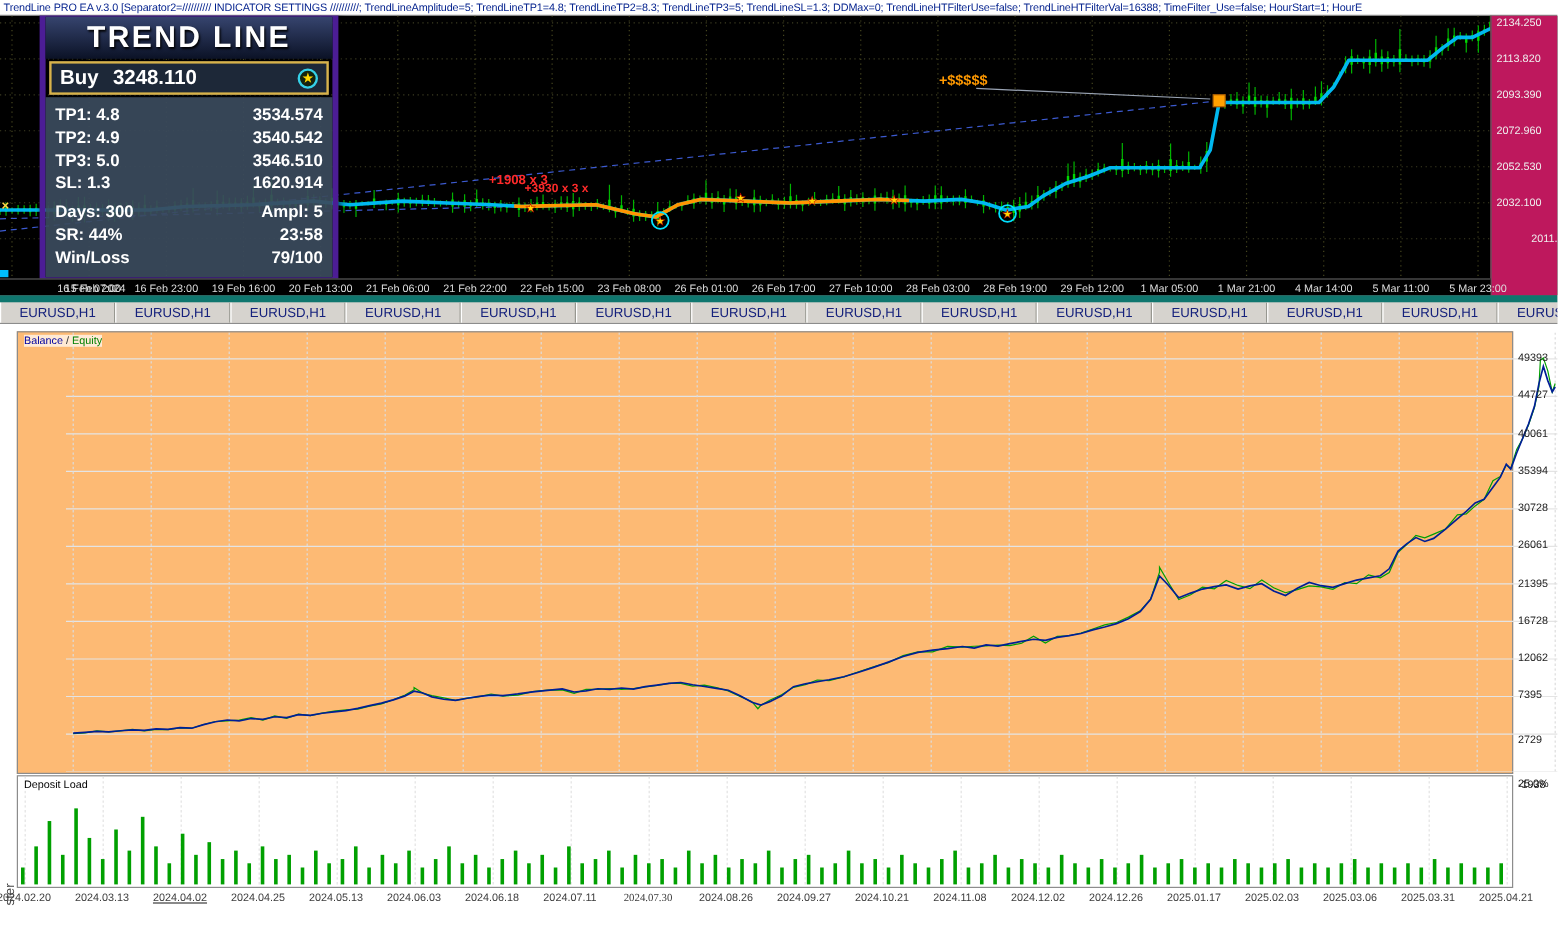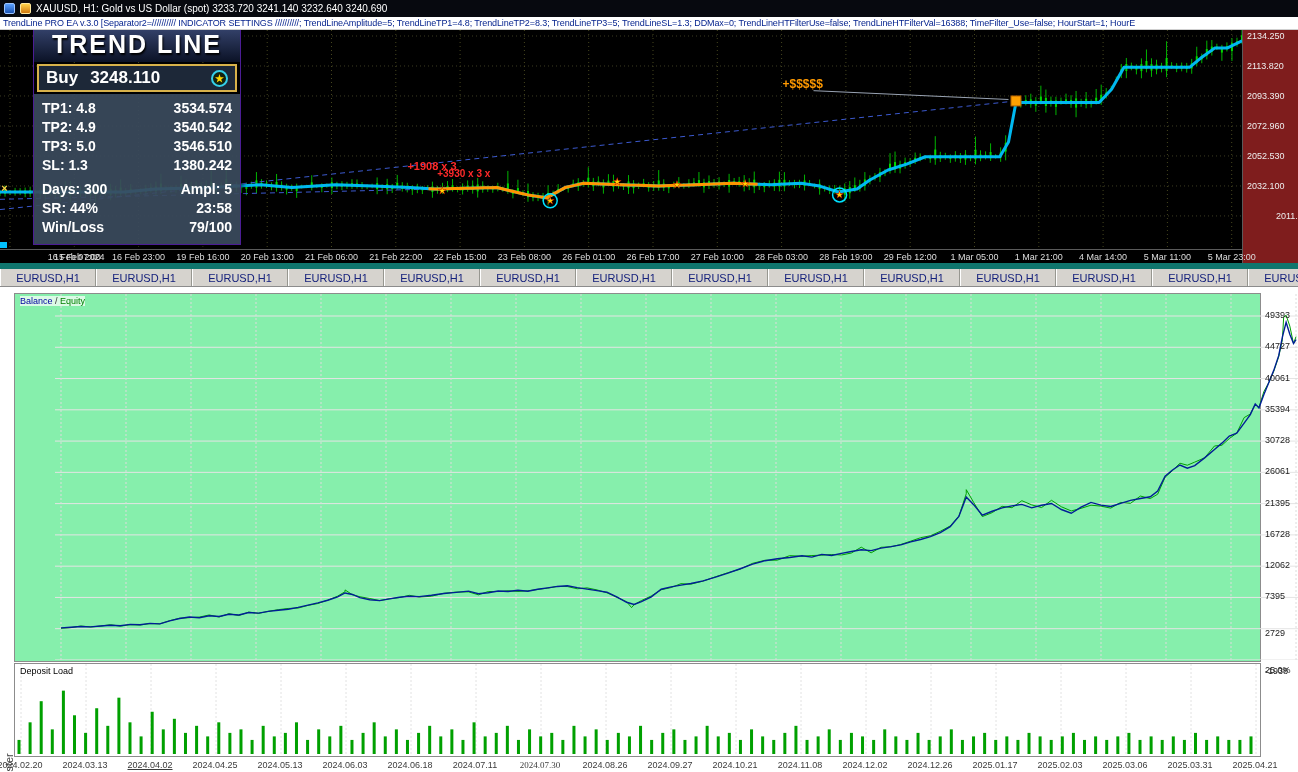--- a/index.html
+++ b/index.html
@@ -14,30 +14,30 @@
   .ticon.t2 { background:linear-gradient(#ffd24a,#d07810); border:1px solid #ffe9a0; }
 
   .settingsline { height:13px; line-height:13px; background:#ffffff; color:#001f8c;
                   font-size:9px; white-space:nowrap; overflow:hidden; padding-left:3px;
                   letter-spacing:-0.1px; border-bottom:1px solid #cfcfcf; }
 
   
   .chart { position:relative; height:233px; background:#000; overflow:hidden; }
   #price-svg { position:absolute; left:0; top:0; }
   .price-scale { position:absolute; right:0; top:0; width:56px; height:100%;
-                 border-left:1px solid #5a5a5a; background:#7f1d1d; }
+                 border-left:1px solid #5a5a5a; background:#be185d; }
   .pslab { position:absolute; left:4px; font-size:9px; color:#eee; }
   .time-axis { position:absolute; left:0; bottom:0; width:1242px; height:14px; background:#000;
                border-top:1px solid #5a5a5a; }
   .tlab { position:absolute; top:2px; font-size:9px; color:#ddd; white-space:nowrap;
           transform:translateX(-50%); }
   .tlab.first { transform:none;margin-left:44px; }
 
   
-  .panel { position:absolute; left:33px; top:-4px; width:208px; border:1px solid #4c1d95;
+  .panel { position:absolute; left:33px; top:-4px; width:249px; border:5px solid #4c1d95;
            box-shadow:2px 2px 6px rgba(0,0,0,.6); }
   .panel-title { height:35px; line-height:35px; text-align:center; color:#fff;
                  font-size:25px; font-weight:800; letter-spacing:2px;
                  background:linear-gradient(#36446e,#0b1226);
                  text-shadow:1px 2px 2px #000; }
   .buy-row { display:flex; align-items:center; gap:12px; height:28px;
              margin:2px 3px; padding:0 7px; border:2px solid #d8b24a; background:#1d2838;
              color:#fff; font-size:17px; font-weight:bold; }
   .star-badge { margin-left:auto; width:17px; height:17px; border:2px solid #35d0e8;
                 border-radius:50%; background:#14230f; color:#ffd700; font-size:10px;
@@ -50,44 +50,39 @@
   
   .tabstrip { height:24px; background:#d6d3ce; display:flex; overflow:hidden;
               border-top:6px solid #0f766e; border-bottom:1px solid #8c8c8c; }
   .tab { flex:0 0 96px; display:flex; align-items:center; justify-content:center;
          font-size:11px; color:#15217c; border-right:1px solid #979790;
          border-left:1px solid #ffffff; background:#d6d3ce; white-space:nowrap; }
 
   
   .tester { position:relative; height:485px; background:#fff; overflow:hidden; }
   .main-box { position:absolute; left:14px; top:6px; width:1247px; height:369px;
-              border:1px solid #8c8c8c; background:#86efac;padding-left:40px; }
+              border:1px solid #8c8c8c; background:#fdba74;padding-left:40px; }
   .legend { position:absolute; left:5px; top:2px; font-size:9px; z-index:3; background:rgba(255,255,255,.7); }
   .lg-bal { color:#0000a0; } .lg-sep { color:#333; } .lg-eq { color:#008000; }
   .ylab { position:absolute; left:1265px; width:32px; font-size:9px; color:#222; }
   .deposit-box { position:absolute; left:14px; top:376px; width:1247px; height:94px;
                  border:1px solid #8c8c8c; background:#fff; }
   .dep-label { position:absolute; left:5px; top:2px; font-size:9px; color:#000; z-index:3;
                background:rgba(255,255,255,.7); }
   .dep-max { position:absolute; left:1265px; top:378px; font-size:9px; color:#222; }
   .xlab { position:absolute; top:473px; font-size:9px; color:#3c3c3c; white-space:nowrap;
           transform:translateX(-50%); }
   .side-label { position:absolute; left:3px; top:540px; transform:rotate(-90deg);
                 transform-origin:0 0; font-size:11px; color:#444; white-space:nowrap; }
 </style>
 </head>
 <body>
 
 <div>
 
-  <div class="titlebar">
-    <span class="ticon t1"></span>
-    <span class="ticon t2"></span>
-    <span>XAUUSD, H1:  Gold vs US Dollar (spot)  3233.720 3241.140 3232.640 3240.690</span>
-  </div>
 
   <div class="settingsline">TrendLine  PRO  EA  v.3.0 [Separator2=////////// INDICATOR SETTINGS //////////; TrendLineAmplitude=5; TrendLineTP1=4.8; TrendLineTP2=8.3; TrendLineTP3=5; TrendLineSL=1.3; DDMax=0; TrendLineHTFilterUse=false; TrendLineHTFilterVal=16388; TimeFilter_Use=false; HourStart=1; HourE</div>
 
   <div class="chart">
     <svg id="price-svg" width="1242" height="219" viewBox="0 0 1242 219">
         <line x1="0" y1="6" x2="1242" y2="6" stroke="#3d3d22" stroke-dasharray="1 3"></line>
         <line x1="0" y1="35.99123999999976" x2="1242" y2="35.99123999999976" stroke="#3d3d22" stroke-dasharray="1 3"></line>
         <line x1="0" y1="65.98248000000018" x2="1242" y2="65.98248000000018" stroke="#3d3d22" stroke-dasharray="1 3"></line>
         <line x1="0" y1="95.97371999999994" x2="1242" y2="95.97371999999994" stroke="#3d3d22" stroke-dasharray="1 3"></line>
         <line x1="0" y1="125.9649599999997" x2="1242" y2="125.9649599999997" stroke="#3d3d22" stroke-dasharray="1 3"></line>
@@ -645,21 +640,21 @@
         <div class="prow">
           <span>TP2: 4.9</span>
           <span>3540.542</span>
         </div>
         <div class="prow">
           <span>TP3: 5.0</span>
           <span>3546.510</span>
         </div>
         <div class="prow">
           <span>SL: 1.3</span>
-          <span>1380.242</span>
+          <span>1620.914</span>
         </div>
         <div class="prow gap">
           <span>Days: 300</span>
           <span>Ampl: 5</span>
         </div>
         <div class="prow">
           <span>SR:  44%</span>
           <span>23:58</span>
         </div>
         <div class="prow">

